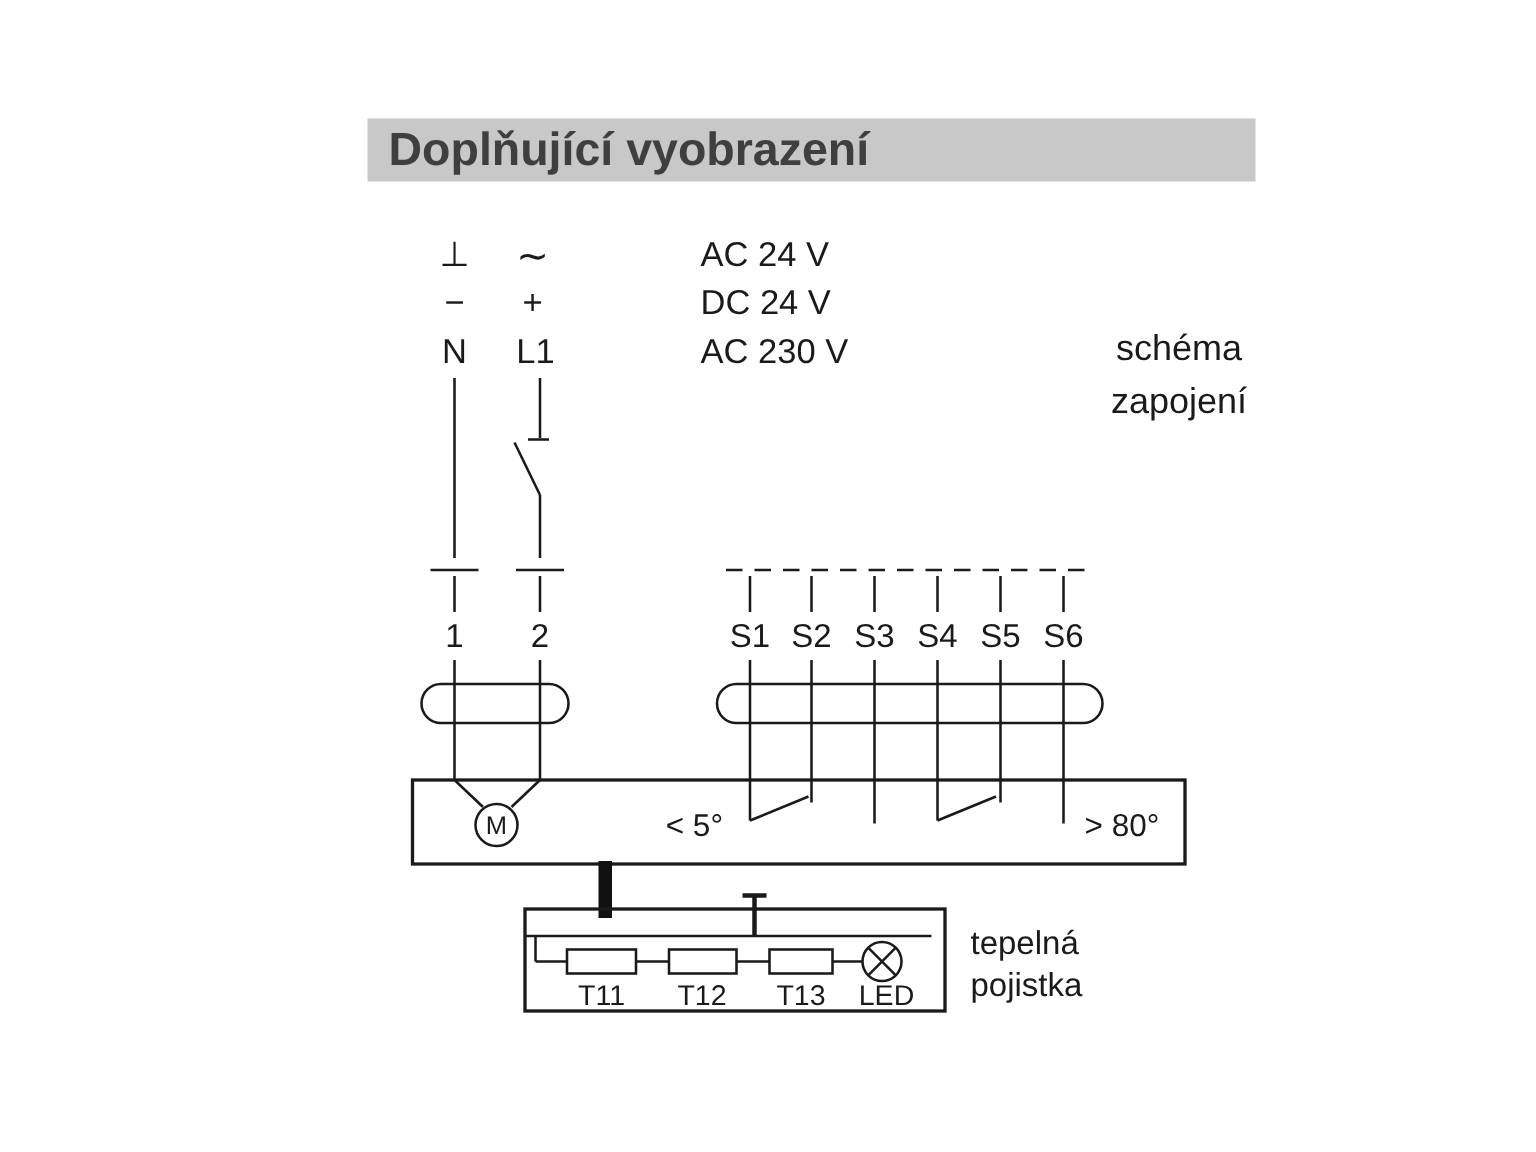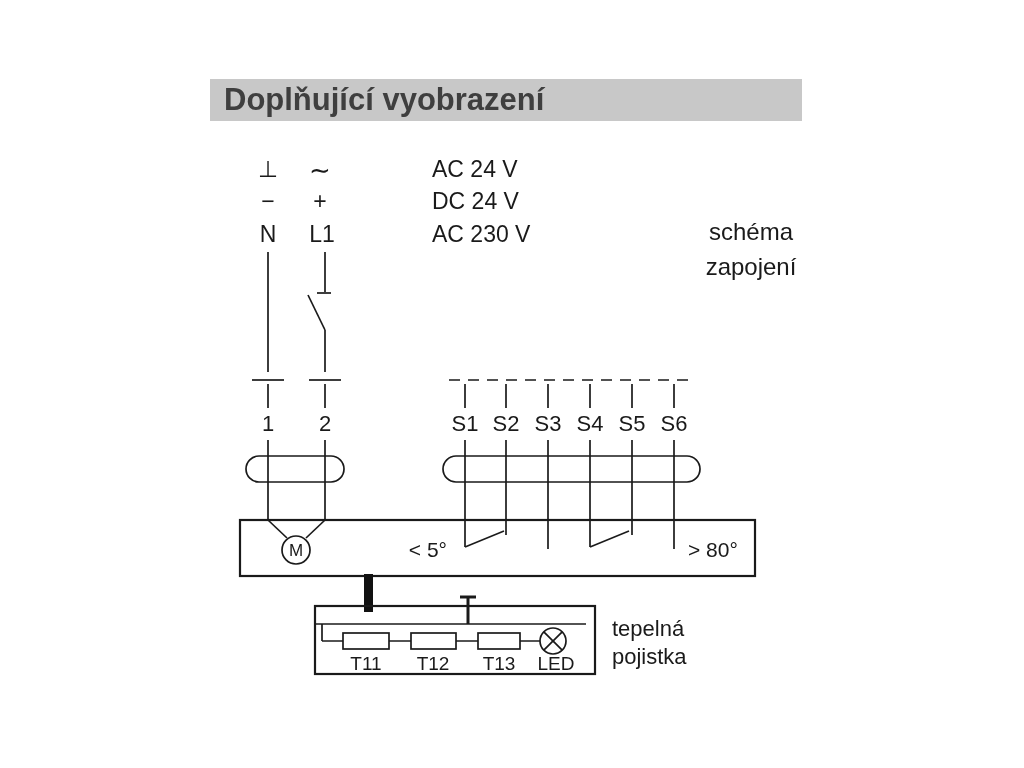--- a/index.html
+++ b/index.html
@@ -2,20 +2,21 @@
 <html><head>
 <meta charset="utf-8">
 <style>
   html, body { margin: 0; padding: 0; background: #ffffff; }
   #stage {
     position: relative;
     width: 848px;
     height: 768px;
     background: #ffffff;
     overflow: hidden;
+    margin-left: 35px;
   }
   svg text {
     font-family: "Liberation Sans", "DejaVu Sans", sans-serif;
     fill: #1a1a1a;
   }
   .title   { font-size: 31px; font-weight: 600; fill: #3f3f3f; }
   .sym     { font-size: 23px; text-anchor: middle; }
   .symbig  { font-size: 26px; text-anchor: middle; }
   .volt    { font-size: 23px; }
   .cap     { font-size: 24px; text-anchor: middle; }

